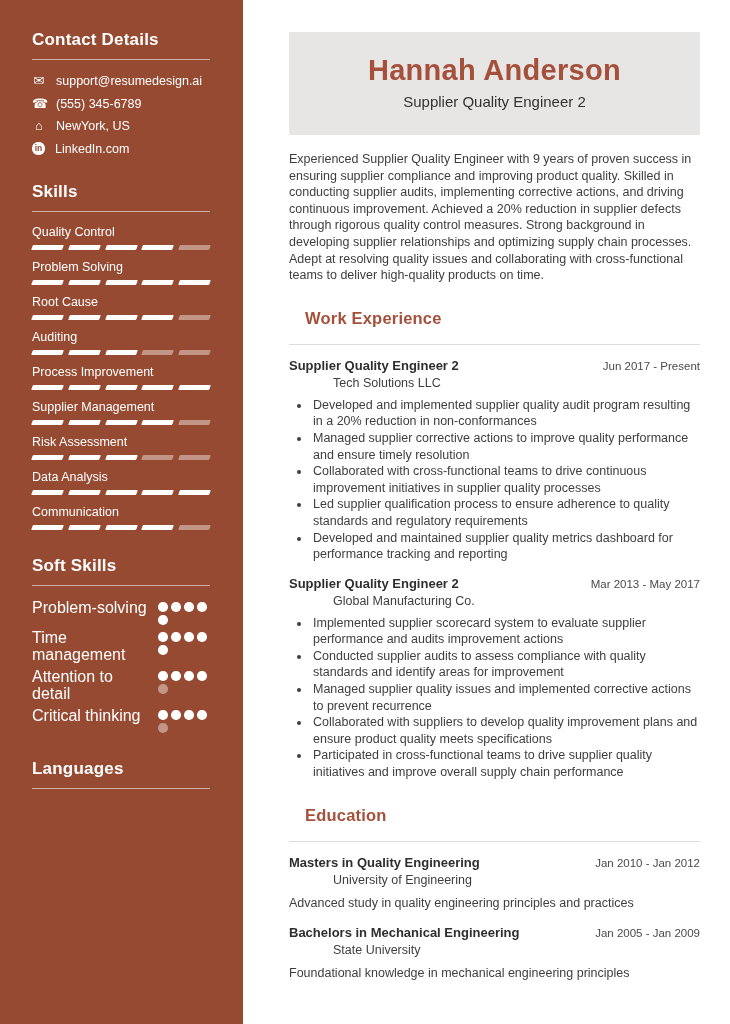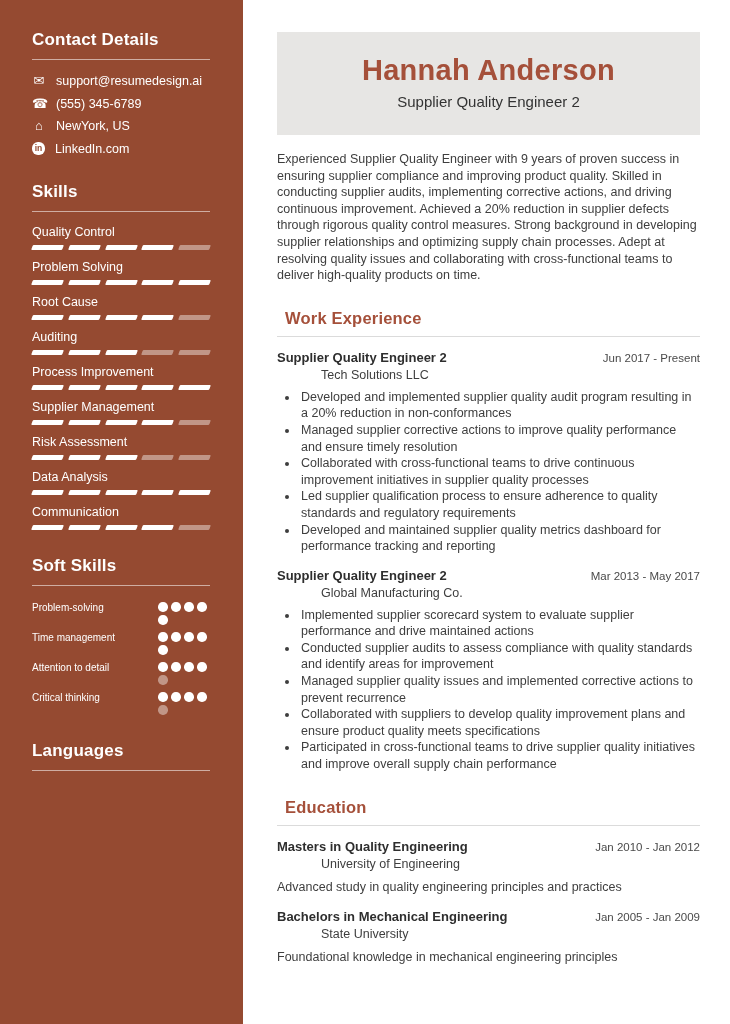--- a/index.html
+++ b/index.html
@@ -11,21 +11,21 @@
     --rule-light:#DBDBDB;
     --text-dark:#3E3E3E;
   }
   *{box-sizing:border-box;}
   html,body{margin:0;padding:0;}
   body{
     width:730px;height:1024px;overflow:hidden;
     font-family:"Liberation Sans",sans-serif;
     background:#fff;
   }
-  .page{display:flex;width:730px;height:1024px;background:#fff;}
+  .page{display:flex;width:730px;height:1024px;background:#fff;gap:12px;}
 
   
   .sidebar{
     width:243px;flex-shrink:0;height:100%;
     background:var(--sidebar-bg);
     color:#fff;
     padding:30px 33px 20px 32px;
   }
   .sb-title{font-size:17px;font-weight:700;margin:0;letter-spacing:.2px;}
   .sb-rule{height:1px;background:rgba(255,255,255,.55);margin-top:9px;}
@@ -43,36 +43,36 @@
 
   .skills-list{margin-top:12px;}
   .skill{margin-bottom:9px;}
   .skill-label{font-size:12.5px;margin-bottom:5px;line-height:16px;}
   .bar{display:flex;gap:6px;}
   .seg{flex:1;height:5px;background:var(--muted-white);transform:skewX(-20deg);border-radius:1px;}
   .seg.filled{background:#fff;}
 
   .soft-list{margin-top:13px;}
   .soft{display:flex;margin-bottom:4px;}
-  .soft-label{flex:1;font-size:10px;line-height:17.5px;padding-right:6px;}
+  .soft-label{flex:1;font-size:16px;line-height:17.5px;padding-right:6px;}
   .dots{width:52px;display:flex;flex-wrap:wrap;gap:3.5px;align-content:flex-start;padding-top:3.5px;}
   .dot{width:9.5px;height:9.5px;border-radius:50%;background:var(--muted-white);}
   .dot.filled{background:#fff;}
 
   .lang-list{margin-top:14px;display:flex;gap:9px;}
   .pill{background:var(--pill-bg);border-radius:7px;padding:5px 13px 6px;font-size:12.5px;line-height:14px;}
 
   
   .main{flex:1;height:100%;padding:32px 30px 0 34px;color:var(--text-dark);}
   .name-banner{background:var(--header-bg);text-align:center;padding:22px 10px 25px;}
   .name-banner h1{margin:0;color:var(--accent);font-size:29px;font-weight:700;letter-spacing:.3px;}
   .role{font-size:15px;color:#333;margin-top:6px;}
   .summary{font-size:12.5px;line-height:16.6px;margin:16px 0 0;}
   .main-section{margin-top:25px;}
-  .main-title{color:var(--accent);font-size:16.5px;font-weight:700;margin:8px;letter-spacing:.2px;}
+  .main-title{color:var(--accent);font-size:16.5px;font-weight:700;margin:16px;letter-spacing:.2px;}
   .main-rule{height:1px;background:var(--rule-light);margin-top:7px;}
 
   .job,.edu{margin-top:13px;}
   .job-head{display:flex;justify-content:space-between;align-items:baseline;}
   .job-role{font-size:13px;font-weight:700;color:#2E2E2E;}
   .job-dates{font-size:11.5px;color:#4A4A4A;white-space:nowrap;padding-left:12px;}
   .job-company{font-size:12.5px;margin-top:3px;margin-left:44px;}
   .bullets{margin:7px 0 0;padding-left:22px;font-size:12.5px;line-height:16.6px;}
   .bullets li{padding-left:2px;}
   .edu-desc{font-size:12.5px;margin-top:9px;}
@@ -286,21 +286,21 @@
               <li>Developed and maintained supplier quality metrics dashboard for performance tracking and reporting</li>
             </ul>
           </div>
           <div class="job">
             <div class="job-head">
               <div class="job-role">Supplier Quality Engineer 2</div>
               <div class="job-dates">Mar 2013 - May 2017</div>
             </div>
             <div class="job-company">Global Manufacturing Co.</div>
             <ul class="bullets">
-              <li>Implemented supplier scorecard system to evaluate supplier performance and drive maintained actions</li>
+              <li>Implemented supplier scorecard system to evaluate supplier performance and audits improvement actions</li>
               <li>Conducted supplier audits to assess compliance with quality standards and identify areas for improvement</li>
               <li>Managed supplier quality issues and implemented corrective actions to prevent recurrence</li>
               <li>Collaborated with suppliers to develop quality improvement plans and ensure product quality meets specifications</li>
               <li>Participated in cross-functional teams to drive supplier quality initiatives and improve overall supply chain performance</li>
             </ul>
           </div>
         </div>
     </section>
 
     <section class="main-section">

